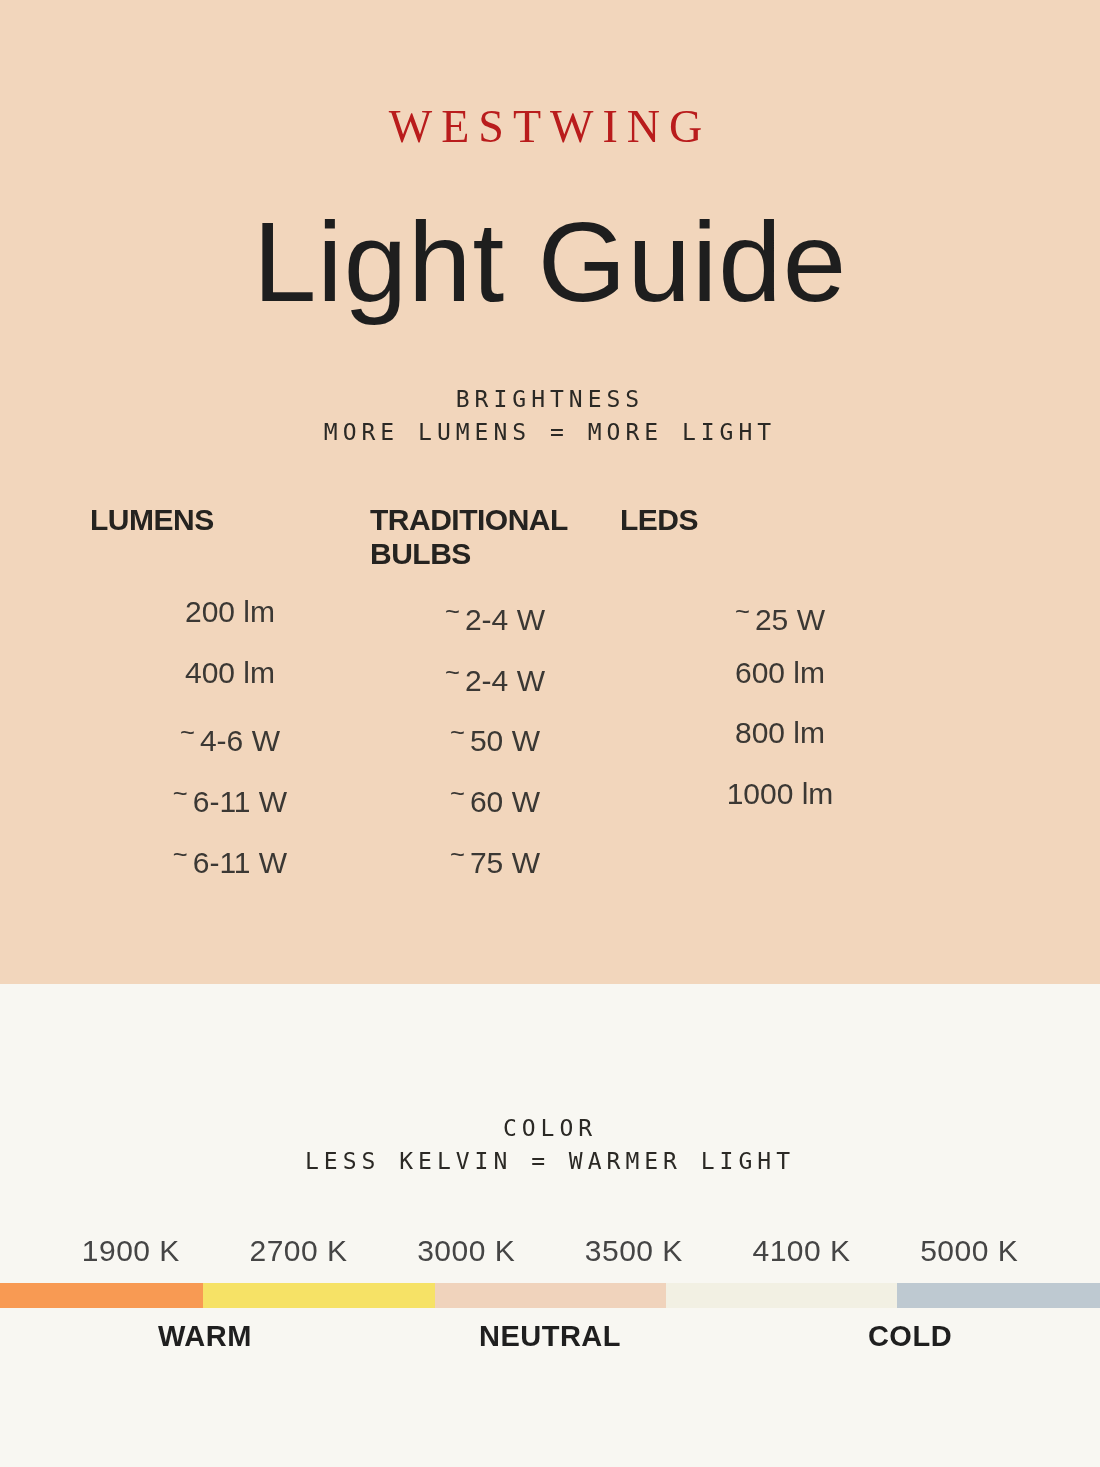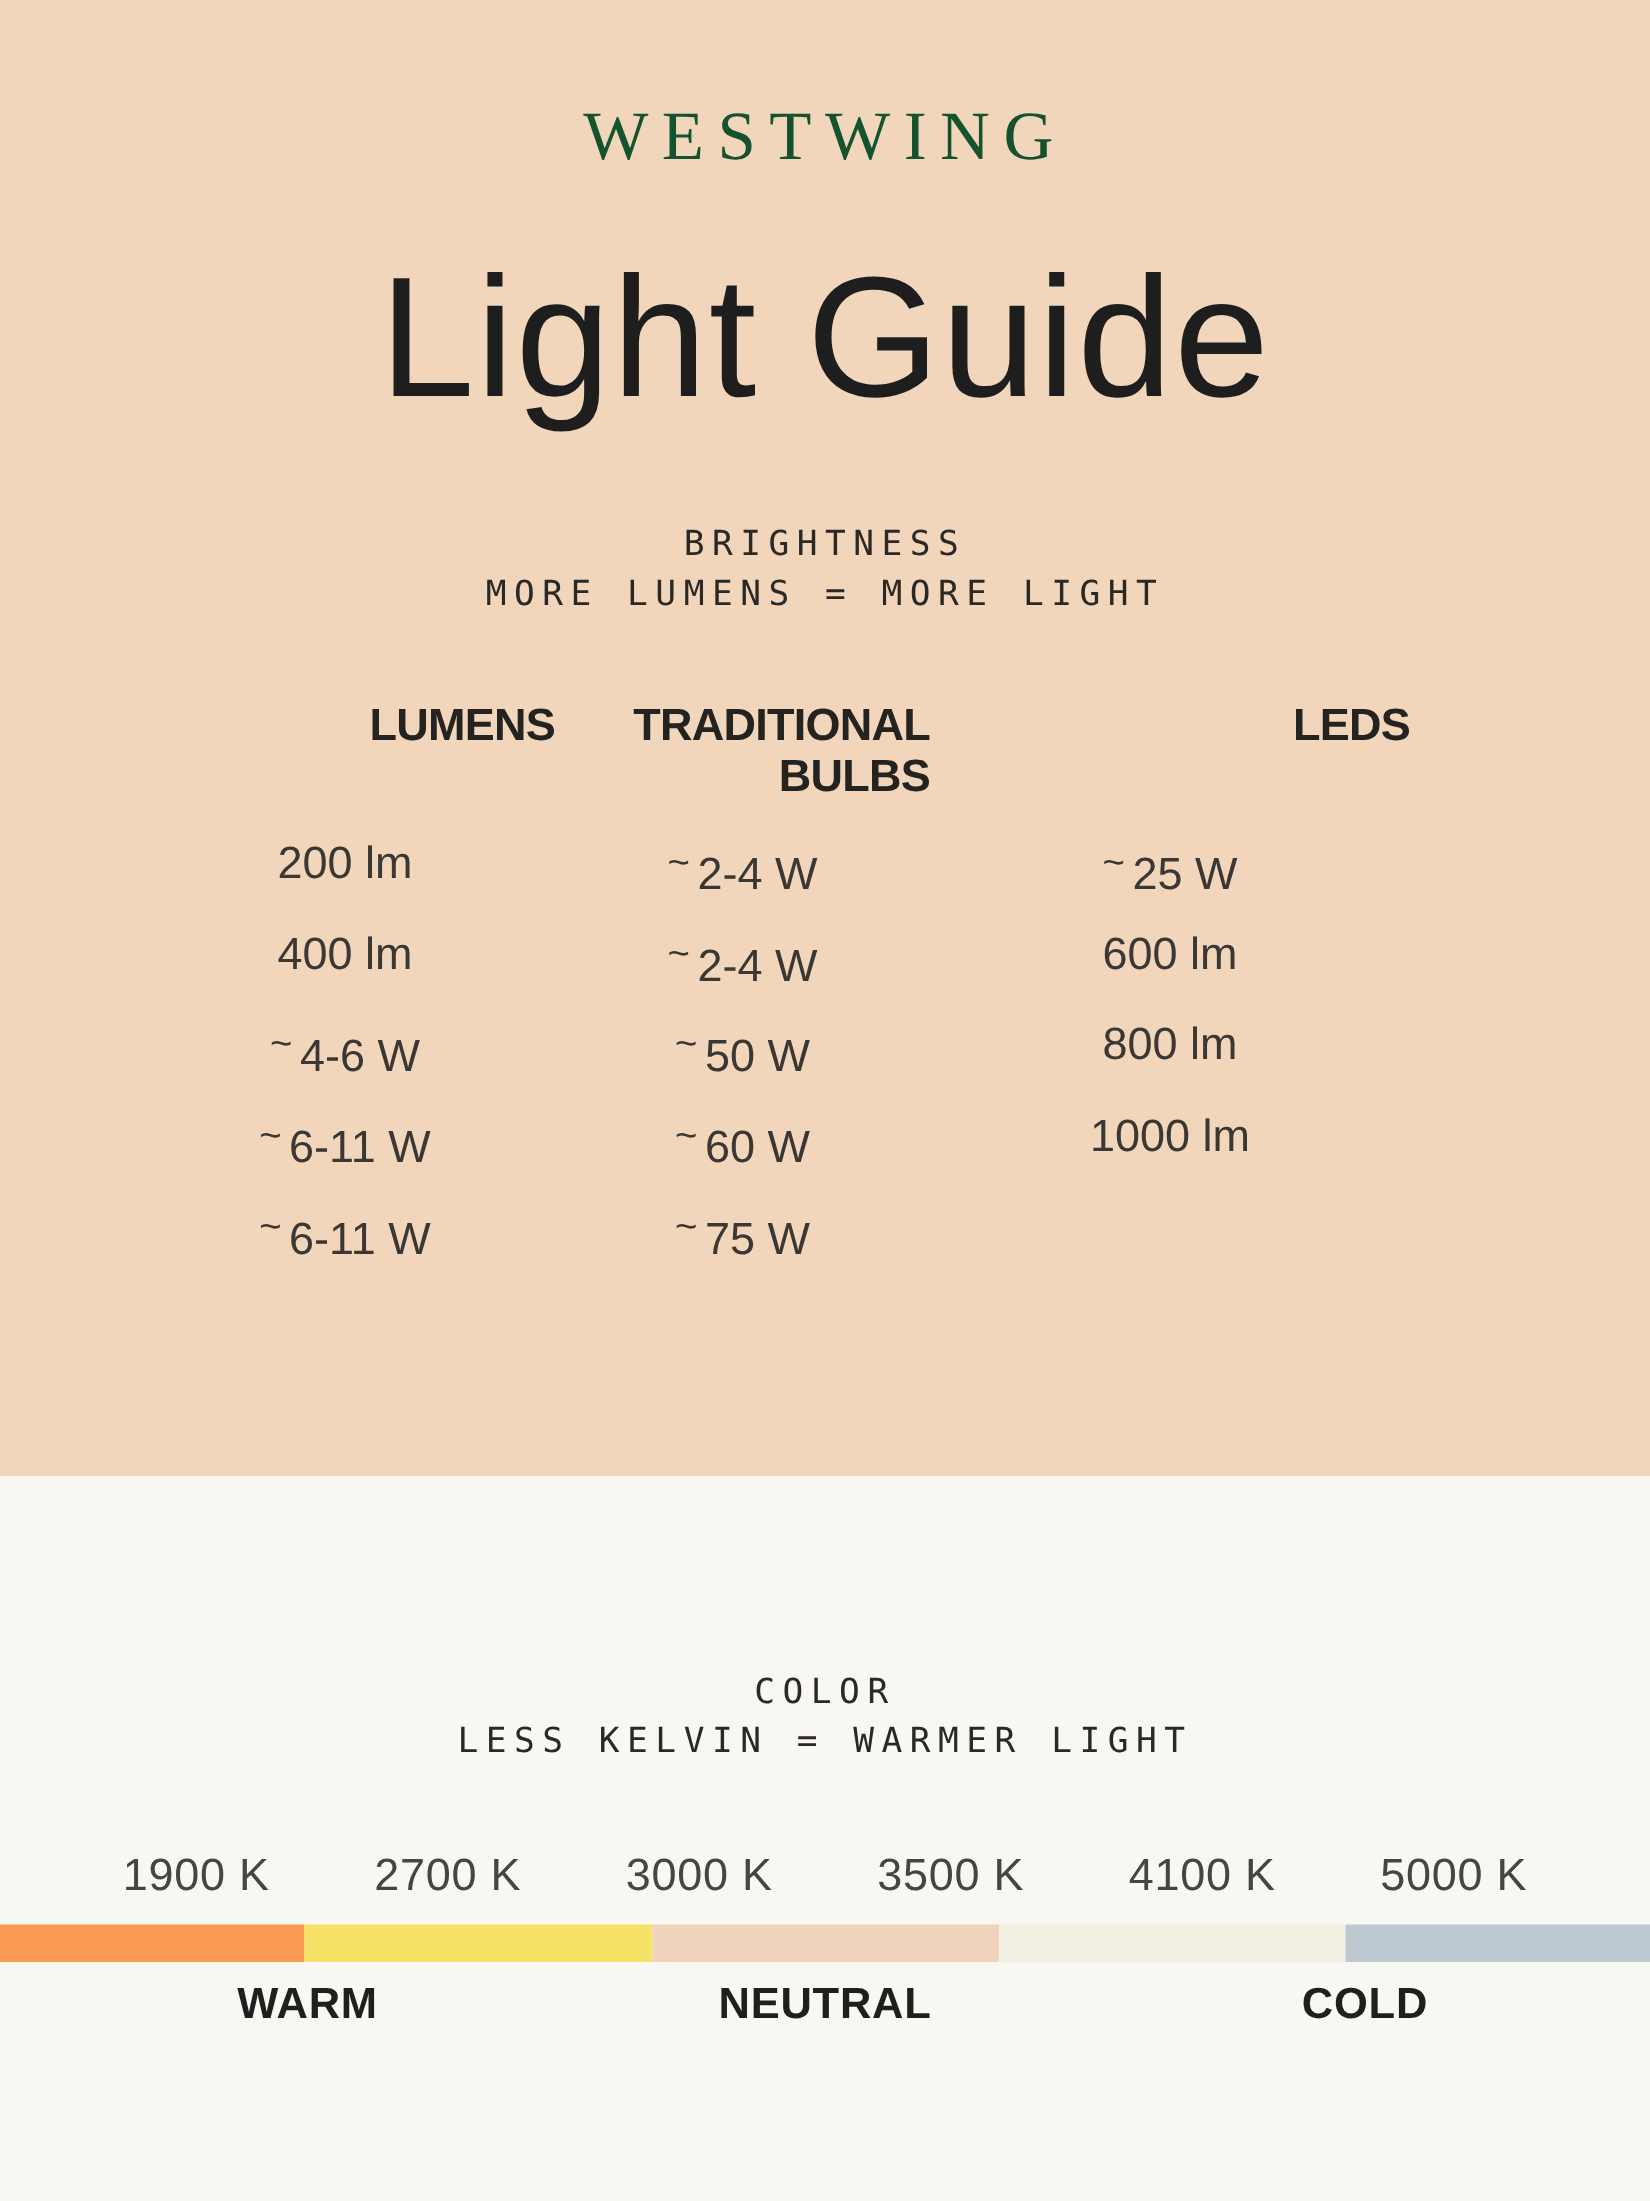--- a/index.html
+++ b/index.html
@@ -14,26 +14,26 @@
 
   
   .top-section {
     width: 100%;
     height: 984px;
     background: #f2d6bc;
     text-align: center;
     overflow: hidden;
   }
   .brand {
-    padding-top: 64px;
+    padding-top: 100px;
     font-family: "Liberation Serif", serif;
     font-size: 46px;
     font-weight: 500;
     letter-spacing: 9px;
-    color: #14532d;
+    color: #b91c1c;
   }
   .title {
     margin-top: 52px;
     font-family: "Liberation Sans", sans-serif;
     font-weight: 300;
     font-size: 114px;
     line-height: 1.0;
     letter-spacing: 1px;
     color: #1e1e1e;
   }
@@ -51,21 +51,21 @@
     width: 850px;
     margin: 54px 0 0 90px;
     display: grid;
     grid-template-columns: 280px 250px 320px;
   }
   .lumens-table .th {
     font-size: 30px;
     font-weight: 700;
     letter-spacing: -0.5px;
     color: #252320;
-    text-align: right;
+    text-align: left;
     padding-bottom: 14px;
   }
   .lumens-table .cell {
     font-size: 30px;
     font-weight: 400;
     color: #3b3834;
     text-align: center;
     padding: 11px 0;
     line-height: 31px;
   }

